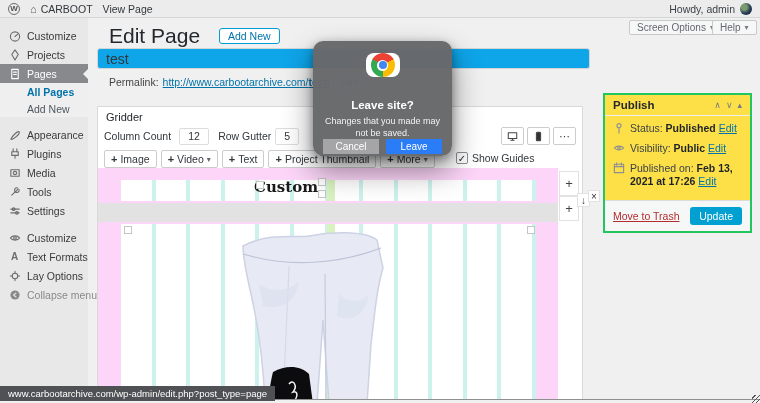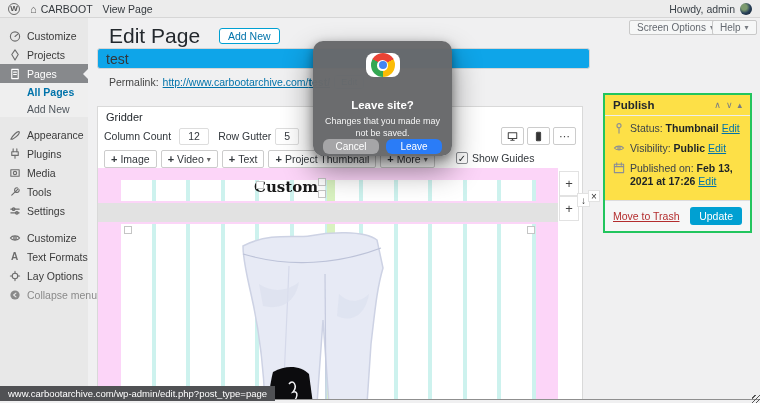--- a/index.html
+++ b/index.html
@@ -145,21 +145,21 @@
   .chrome-logo { width:24px; height:24px; border-radius:50%;
     background:conic-gradient(#ea4335 0 60deg, #fbbc05 60deg 180deg, #34a853 180deg 300deg, #ea4335 300deg 360deg);
     display:flex; align-items:center; justify-content:center; }
   .chrome-ring { width:11px; height:11px; border-radius:50%; background:#fff;
     display:flex; align-items:center; justify-content:center; }
   .chrome-dot { width:8px; height:8px; border-radius:50%; background:#4285f4; }
   .dlg-title { margin-top:22px; font-size:11.5px; font-weight:bold; color:#fff; }
   .dlg-msg { margin-top:5px; width:118px; text-align:center; font-size:9px;
     line-height:1.3; color:rgba(255,255,255,.92); }
   .dlg-btns { margin-top:auto; margin-bottom:9px; display:flex; gap:7px; }
-  .dlg-btn { width:56px; height:15px; border:none; border-radius:6px; color:#fff;
+  .dlg-btn { width:56px; height:15px; border:none; border-radius:0; color:#fff;
     font-size:10px; line-height:15px; text-align:center; }
   .dlg-cancel { background:#a5a5a7; }
   .dlg-leave { background:#2a7cf7; }
 
   
   .status-tip { position:absolute; left:0; top:386px; height:15px; background:#505154;
     color:#fff; font-size:9.5px; line-height:15px; padding:0 8px; z-index:50; }
   .win-bottom { position:absolute; left:0; top:399px; width:760px; height:4px;
     background:#f0f0f1; border-top:1px solid #8f8f8f; z-index:45; }
   .win-grip { position:absolute; right:0; top:395px; width:8px; height:8px; z-index:46;
@@ -412,21 +412,21 @@
     </span>
   </div>
   <div class="pub-body">
     <div class="pub-row">
       <span class="pub-ico">
           <svg class="mini" viewBox="0 0 13 13">
             <circle cx="6.5" cy="4" r="2.2"></circle>
             <path d="M6.5 6.2 V12"></path>
           </svg>
         </span>
-      <span><span>Status:</span> <b>Thumbnail</b> <a class="pub-edit">Edit</a></span>
+      <span><span>Status:</span> <b>Published</b> <a class="pub-edit">Edit</a></span>
     </div>
     <div class="pub-row">
       <span class="pub-ico">
           <svg class="mini" viewBox="0 0 13 13">
             <path d="M1.5 6.5 C3.5 3.8 9.5 3.8 11.5 6.5 C9.5 9.2 3.5 9.2 1.5 6.5 Z"></path>
             <circle cx="6.5" cy="6.5" r="1.3"></circle>
           </svg>
         </span>
       <span><span>Visibility:</span> <b>Public</b> <a class="pub-edit">Edit</a></span>
     </div>

